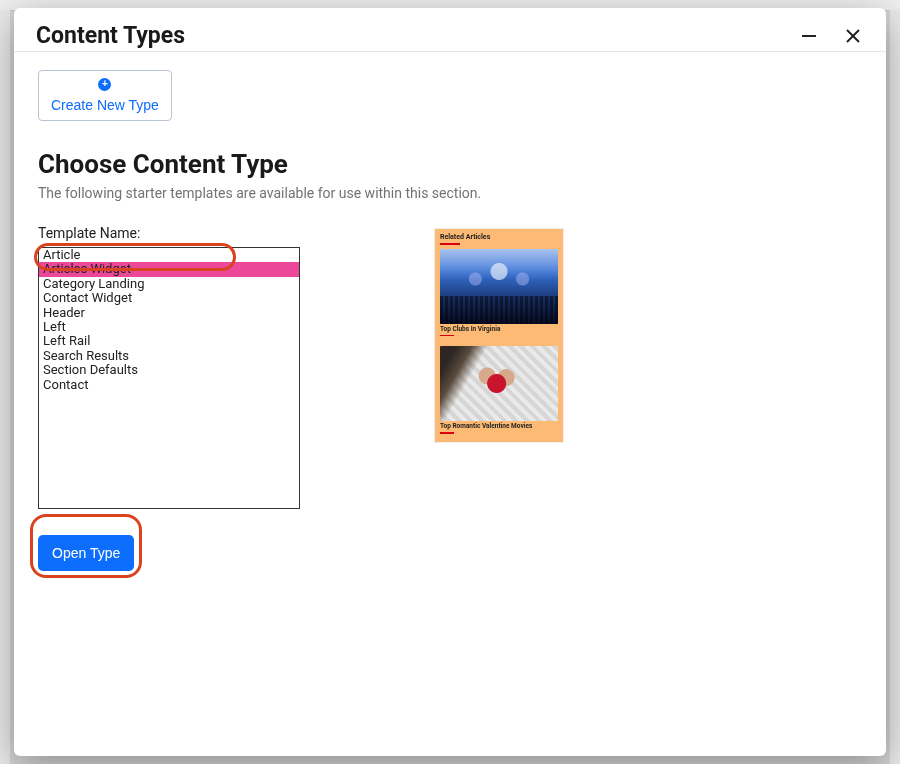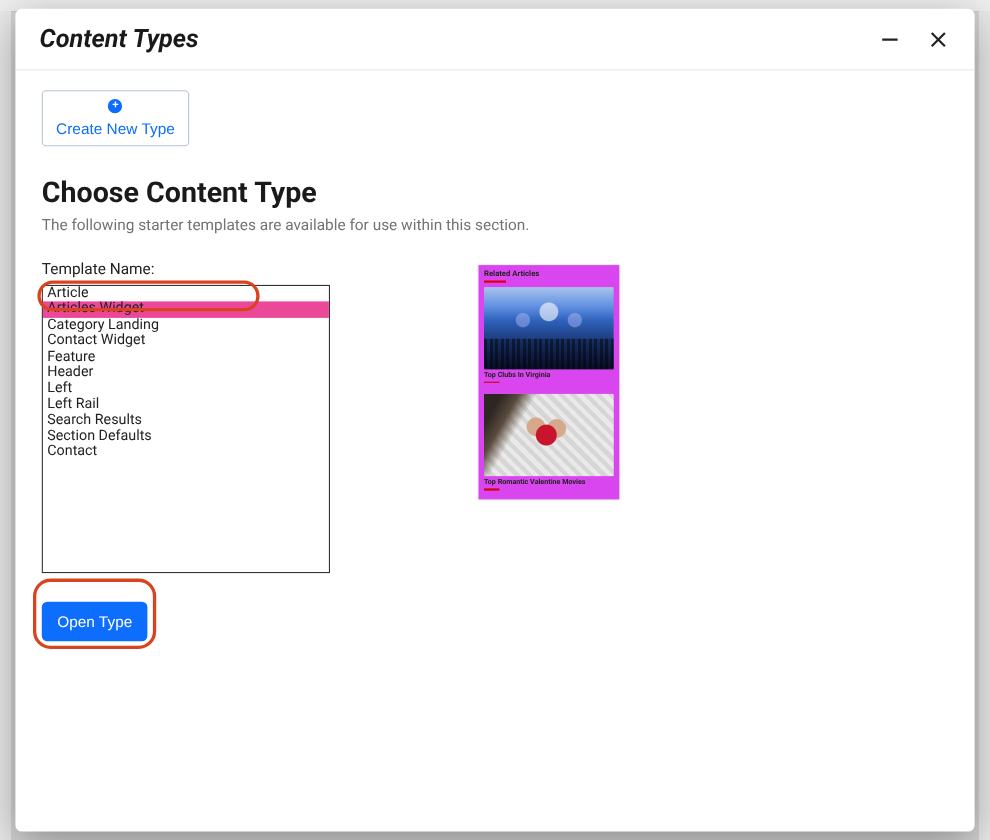--- a/index.html
+++ b/index.html
@@ -43,23 +43,22 @@
     border-radius: 6px;
     box-shadow: 0 10px 40px rgba(0,0,0,0.35);
     display: flex;
     flex-direction: column;
     overflow: hidden;
   }
   .modal-header {
     display: flex;
     align-items: center;
     justify-content: space-between;
-    padding: 14px 22px 14px 22px;
+    padding: 14px 22px 2px 22px;
     border-bottom: 1px solid #e5e5e5;
-    font-style: italic;
   }
   .modal-title {
     font-size: 23px;
     font-weight: 700;
     color: #1a1a1a;
   }
   .modal-header-actions {
     display: flex;
     gap: 22px;
     align-items: center;
@@ -179,21 +178,21 @@
     position: relative;
     display: inline-block;
     margin-top: 12px;
   }
 
   
   .preview-wrap {
     width: 128px;
     margin-top: 4px;
     margin-left: 66px;
-    background: #d946ef;
+    background: #fdba74;
     box-shadow: 0 0 0 1px #eee;
     padding-bottom:6px;
   }
   .preview-block {
     padding: 4px 5px 2px 5px;
   }
   .prev-title {
     font-size: 7px;
     font-weight: 700;
     color: #222;
@@ -289,21 +288,20 @@
 
     <div class="two-col">
 
       <div class="col-left" style="position:relative;">
         <div class="field-label">Template Name:</div>
         <div class="list-box" id="template-list">
             <div class="list-item">Article</div>
             <div class="list-item selected">Articles Widget</div>
             <div class="list-item">Category Landing</div>
             <div class="list-item">Contact Widget</div>
-            <div class="list-item">Feature</div>
             <div class="list-item">Header</div>
             <div class="list-item">Left</div>
             <div class="list-item">Left Rail</div>
             <div class="list-item">Search Results</div>
             <div class="list-item">Section Defaults</div>
             <div class="list-item">Contact</div>
           </div>
 
         
         <div class="highlight-ring-sel" style="top:18px; left:-4px; width:196px; height:22px;"></div>

